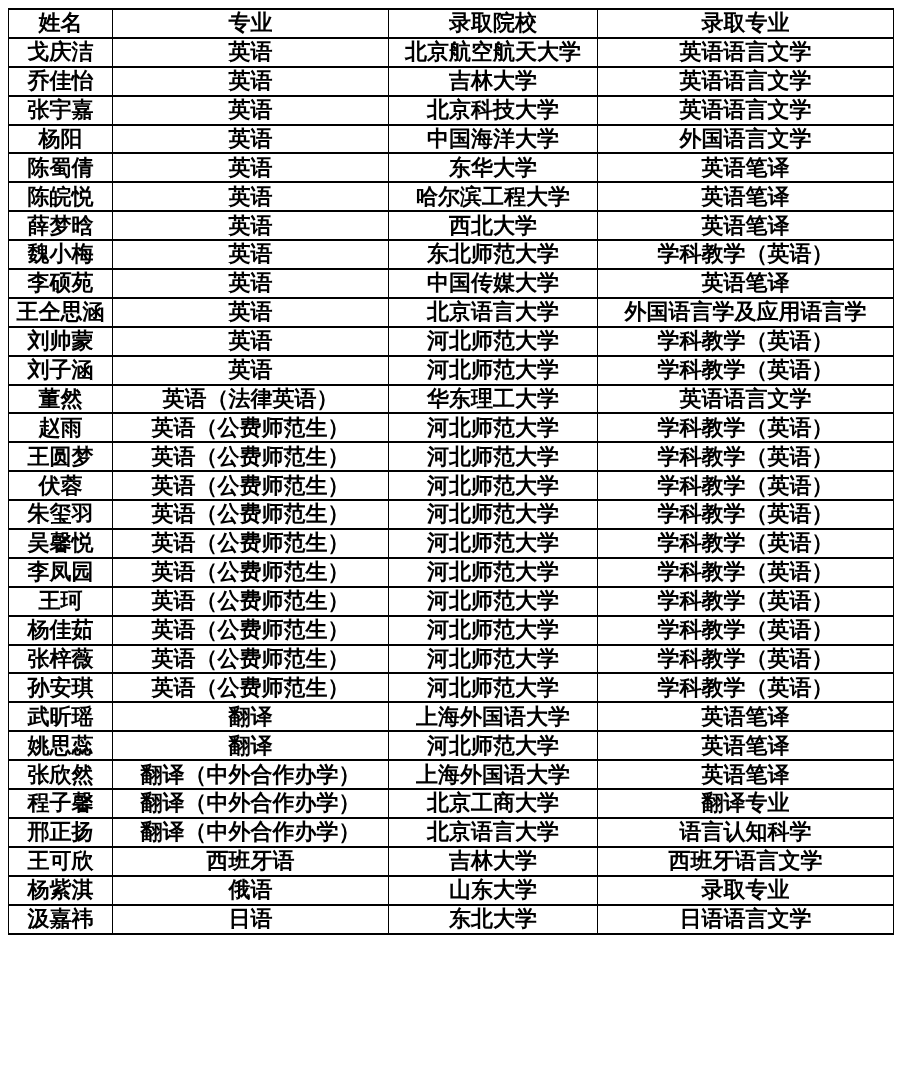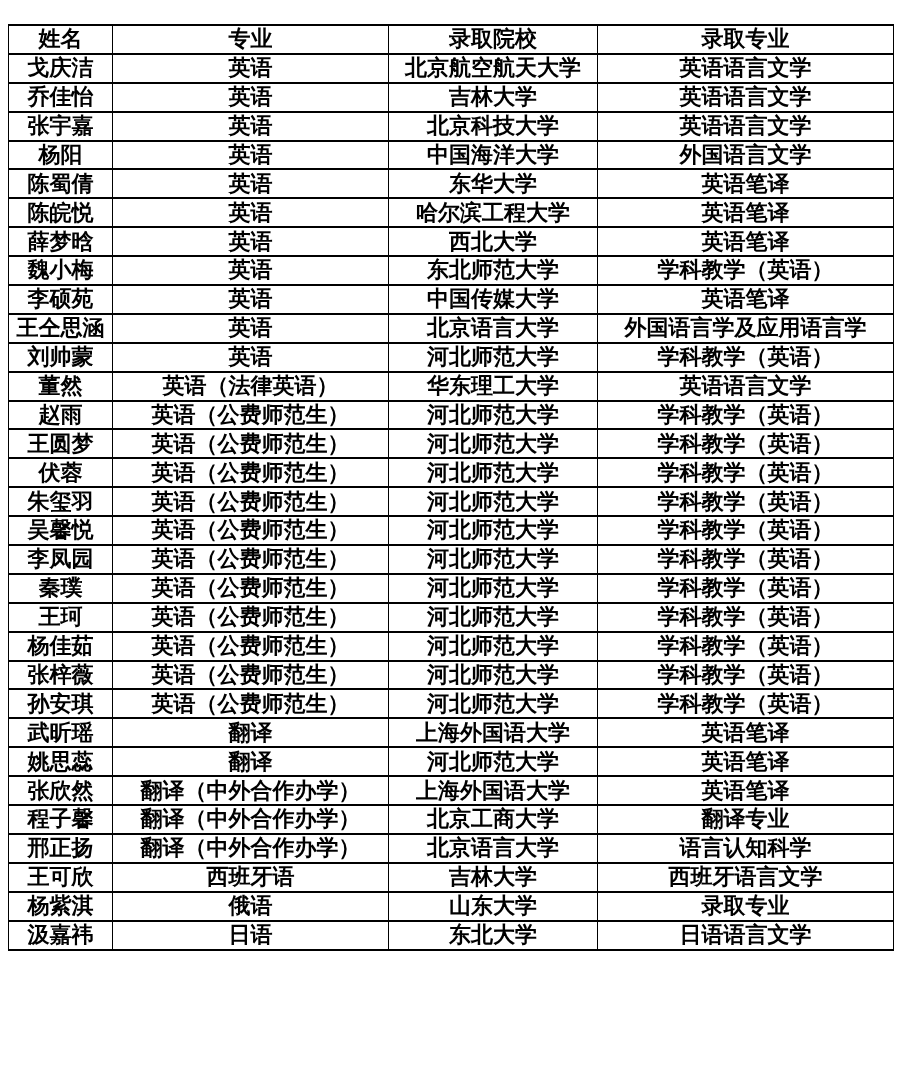--- a/index.html
+++ b/index.html
@@ -6,21 +6,21 @@
     margin: 0;
     padding: 0;
     background: #ffffff;
     width: 904px;
     height: 1066px;
     font-family: "Liberation Serif", serif;
   }
   .table-wrap {
     position: absolute;
     left: 8px;
-    top: 24px;
+    top: 8px;
   }
   table.admissions {
     border-collapse: collapse;
     table-layout: fixed;
     width: 885px;
     background: #ffffff;
   }
   table.admissions th,
   table.admissions td {
     border-style: solid;
@@ -122,20 +122,26 @@
           <td>北京语言大学</td>
           <td>外国语言学及应用语言学</td>
         </tr>
         <tr>
           <td>刘帅蒙</td>
           <td>英语</td>
           <td>河北师范大学</td>
           <td>学科教学（英语）</td>
         </tr>
         <tr>
+          <td>刘子涵</td>
+          <td>英语</td>
+          <td>河北师范大学</td>
+          <td>学科教学（英语）</td>
+        </tr>
+        <tr>
           <td>董然</td>
           <td>英语（法律英语）</td>
           <td>华东理工大学</td>
           <td>英语语言文学</td>
         </tr>
         <tr>
           <td>赵雨</td>
           <td>英语（公费师范生）</td>
           <td>河北师范大学</td>
           <td>学科教学（英语）</td>
@@ -159,26 +165,20 @@
           <td>学科教学（英语）</td>
         </tr>
         <tr>
           <td>吴馨悦</td>
           <td>英语（公费师范生）</td>
           <td>河北师范大学</td>
           <td>学科教学（英语）</td>
         </tr>
         <tr>
           <td>李凤园</td>
-          <td>英语（公费师范生）</td>
-          <td>河北师范大学</td>
-          <td>学科教学（英语）</td>
-        </tr>
-        <tr>
-          <td>秦璞</td>
           <td>英语（公费师范生）</td>
           <td>河北师范大学</td>
           <td>学科教学（英语）</td>
         </tr>
         <tr>
           <td>王珂</td>
           <td>英语（公费师范生）</td>
           <td>河北师范大学</td>
           <td>学科教学（英语）</td>
         </tr>

